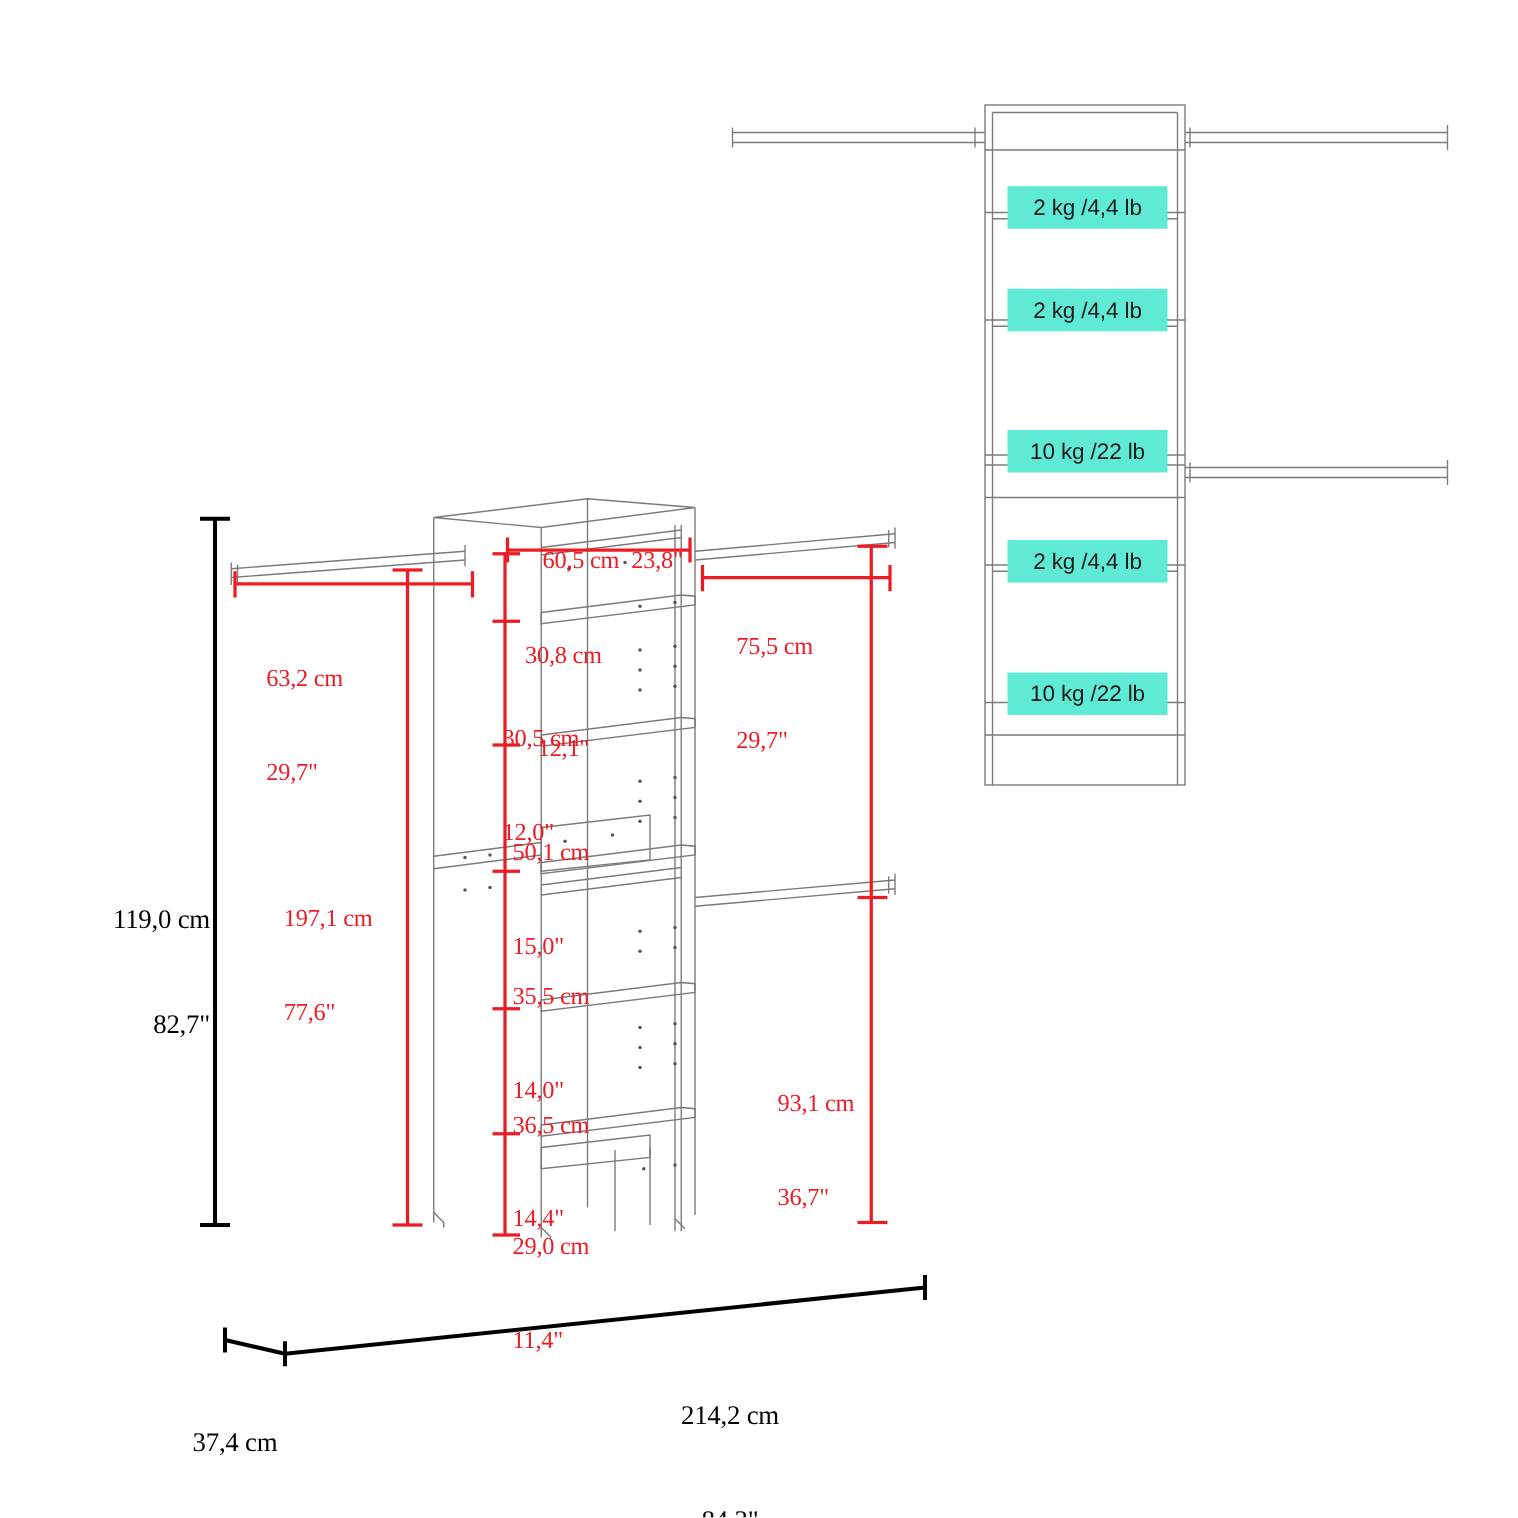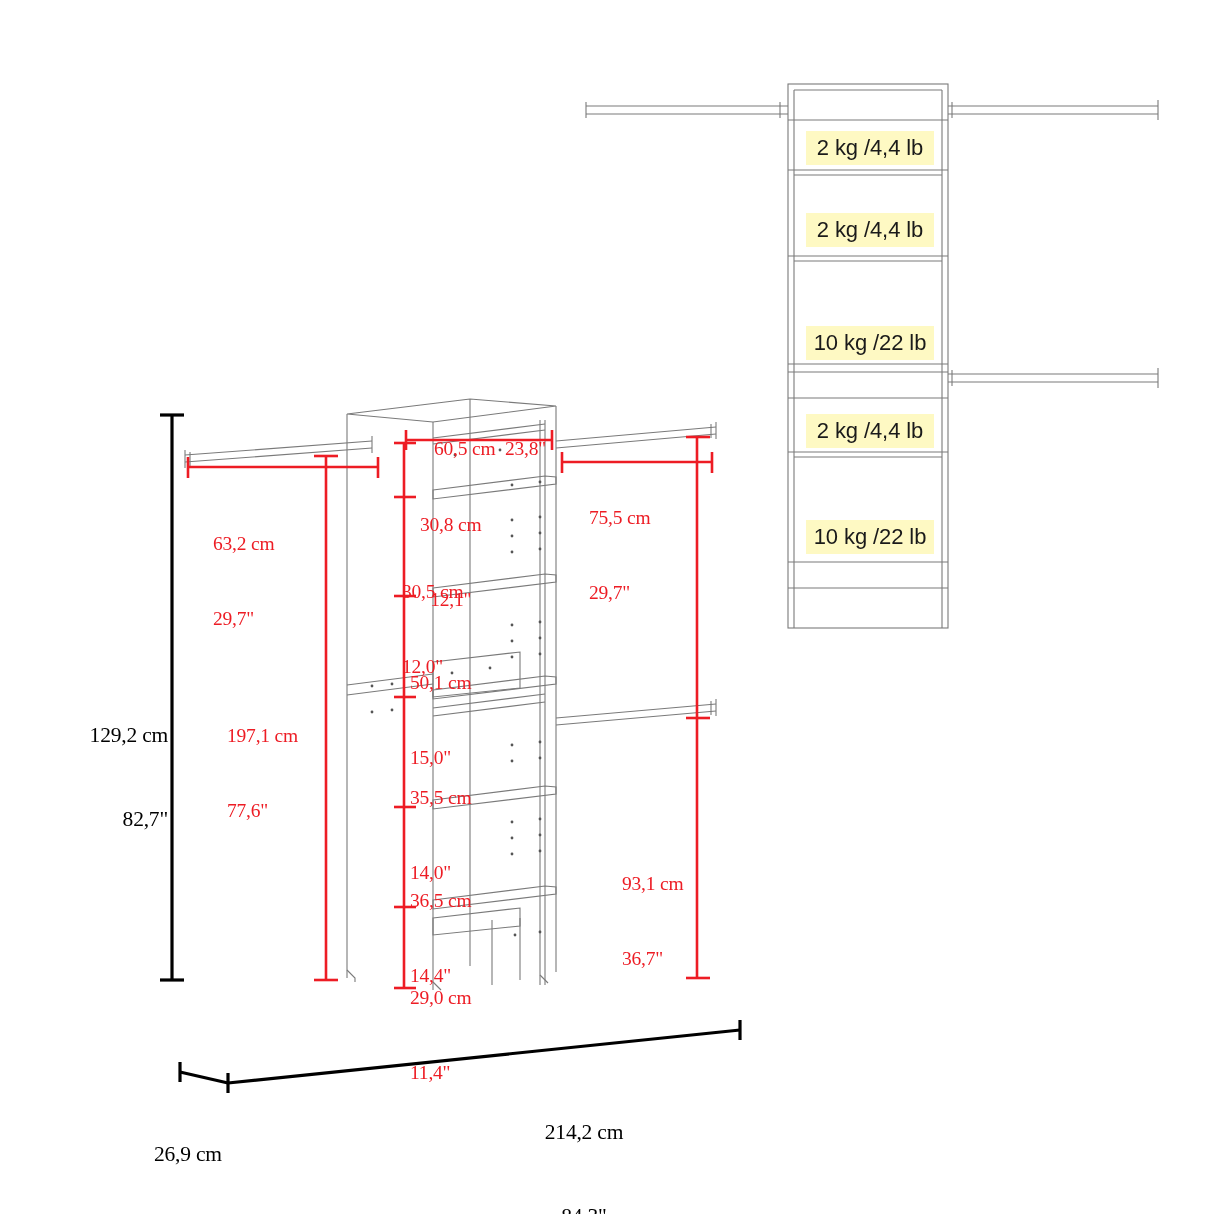--- a/index.html
+++ b/index.html
@@ -33,28 +33,29 @@
     white-space: pre;
     letter-spacing: -0.2px;
   }
   .dim-text.black {
     color: #000000;
     font-size: 21.5px;
     line-height: 28px;
   }
   .load-label {
     position: absolute;
-    background: #fef9c3;
+    background: #5eead4;
     color: #1a1a1a;
     font-family: "Liberation Sans", sans-serif;
-    font-size: 22px;
+    font-size: 18px;
     line-height: 34px;
     text-align: center;
     white-space: pre;
     letter-spacing: -0.1px;
+    margin-top: 18px;
   }
 </style>
 </head>
 <body>
 
 <div id="stage">
 
   <svg class="layer" viewBox="0 0 1214 1214" xmlns="http://www.w3.org/2000/svg">
     <g fill="none" stroke="#7a7a7a" stroke-width="1.1" stroke-linejoin="miter">
 
@@ -251,31 +252,31 @@
       </g>
 
       <g>
         <line x1="697" y1="718" x2="697" y2="978"></line>
         <line x1="686" y1="978" x2="710" y2="978"></line>
       </g>
     </g>
   </svg>
 
   <div class="dim-text black" style="left:58px; top:665px; text-align:right; width:110px;">
-    <div>129,2 cm</div>
+    <div>119,0 cm</div>
     <div>82,7"</div>
   </div>
 
   <div class="dim-text black" style="left:494px; top:1062px; text-align:center; width:180px;">
     <div>214,2 cm</div>
     <div>84,3"</div>
   </div>
 
   <div class="dim-text black" style="left:154px; top:1084px; text-align:left; width:160px;">
-    <div>26,9 cm</div>
+    <div>37,4 cm</div>
     
   </div>
 
   <div class="dim-text" style="left:213px; top:481px;">
     <div>63,2 cm</div>
     <div>29,7"</div>
   </div>
 
   <div class="dim-text" style="left:434px; top:436px;">60,5 cm</div>
   <div class="dim-text" style="left:505px; top:436px;">23,8"</div>

